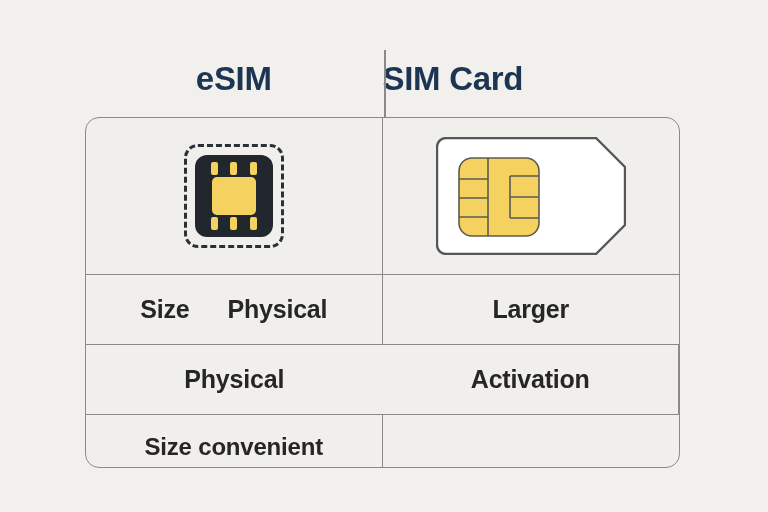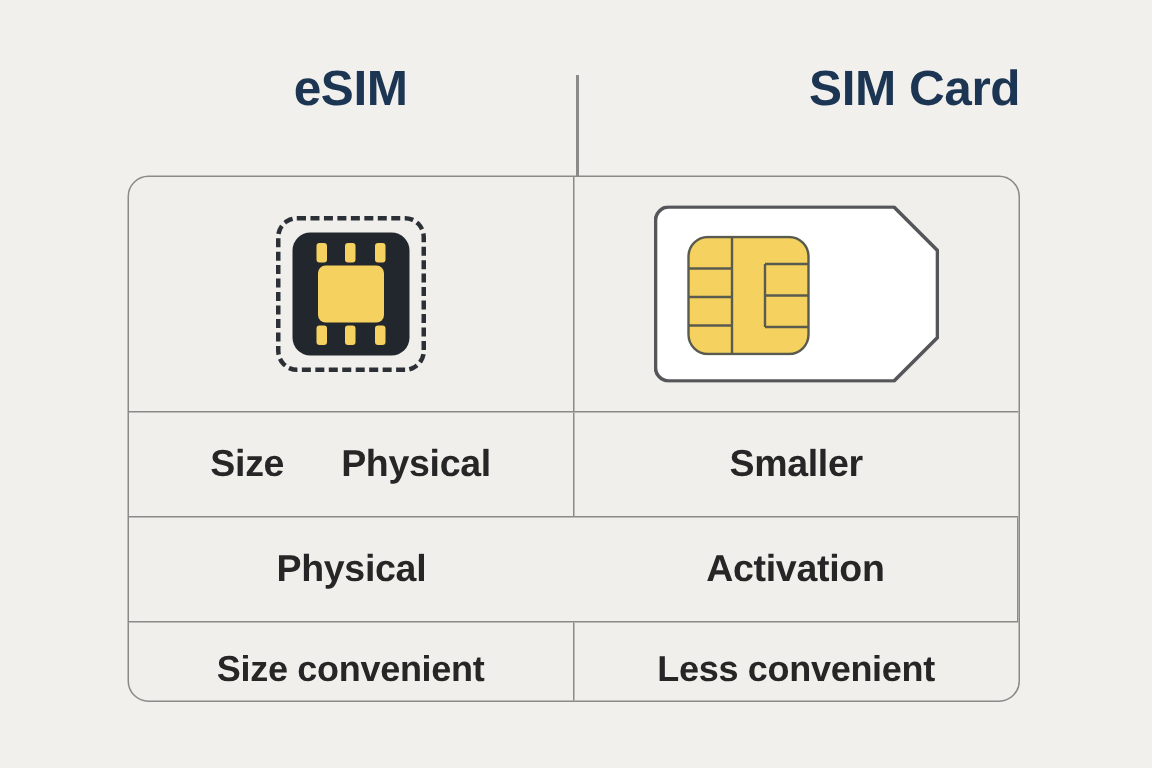--- a/index.html
+++ b/index.html
@@ -16,37 +16,37 @@
   .stage {
     position: relative;
     width: 768px;
     height: 512px;
   }
 
   
   .headers {
     position: absolute;
     left: 85px;
-    top: 28px;
+    top: 48px;
     width: 595px;
     height: 62px;
     display: flex;
   }
   .head-cell {
     flex: 0 0 50%;
     display: flex;
     align-items: center;
     justify-content: center;
     font-size: 33px;
     font-weight: bold;
     color: #1b3553;
     letter-spacing: -0.3px;
   }
   .head-cell.left  { justify-content: center; }
-  .head-cell.right { justify-content: flex-end; }
+  .head-cell.right { justify-content: flex-start; }
 
   
   .head-divider {
     position: absolute;
     left: 384px;
     top: 50px;
     width: 1.5px;
     height: 68px;
     background: #8a8a88;
   }
@@ -223,36 +223,33 @@
     </div>
 
     <div class="row row-text">
       <div class="cell left">
         <div class="pair">
           <span class="cell-text">Size</span>
           <span class="cell-text">Physical</span>
         </div>
       </div>
       <div class="cell">
-        <span class="cell-text">Smaller</span>
+        <span class="cell-text">Larger</span>
       </div>
     </div>
 
     <div class="row row-text">
       <div class="cell">
         <span class="cell-text">Physical</span>
       </div>
       <div class="cell left">
         <span class="cell-text">Activation</span>
       </div>
     </div>
 
     <div class="row row-text last">
       <div class="cell left">
         <span class="cell-text small">Size convenient</span>
       </div>
-      <div class="cell">
-        <span class="cell-text small">Less convenient</span>
-      </div>
     </div>
 
   </div>
 </div>
 
 </body></html>

